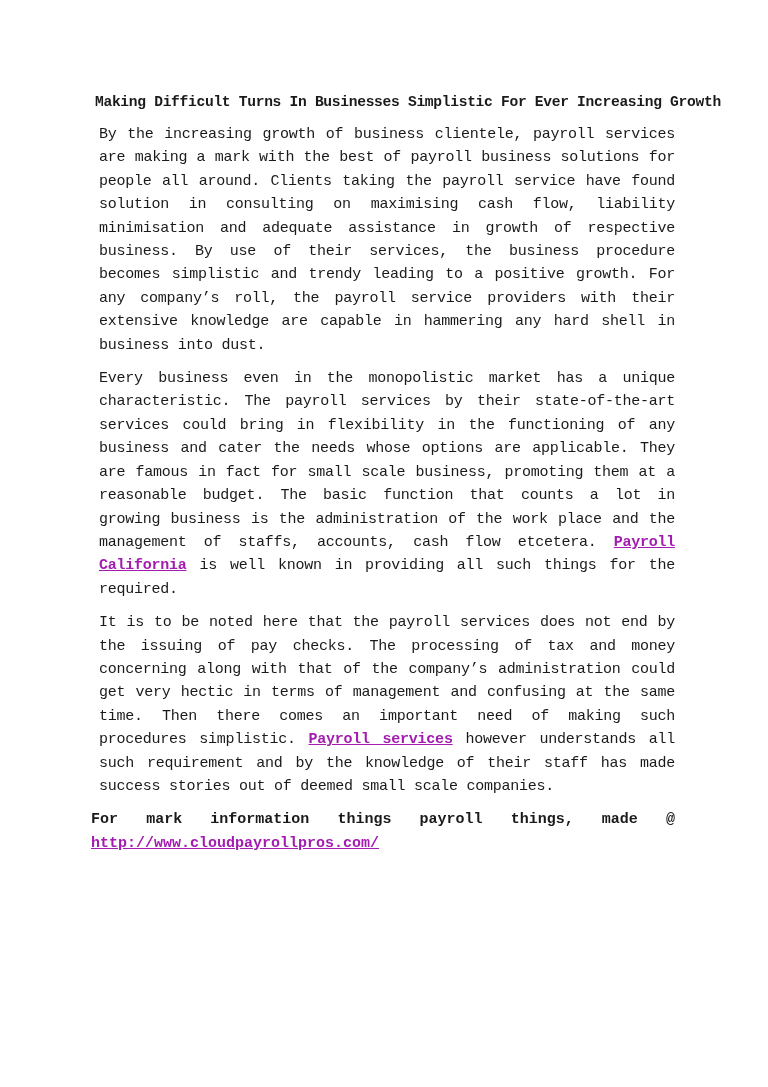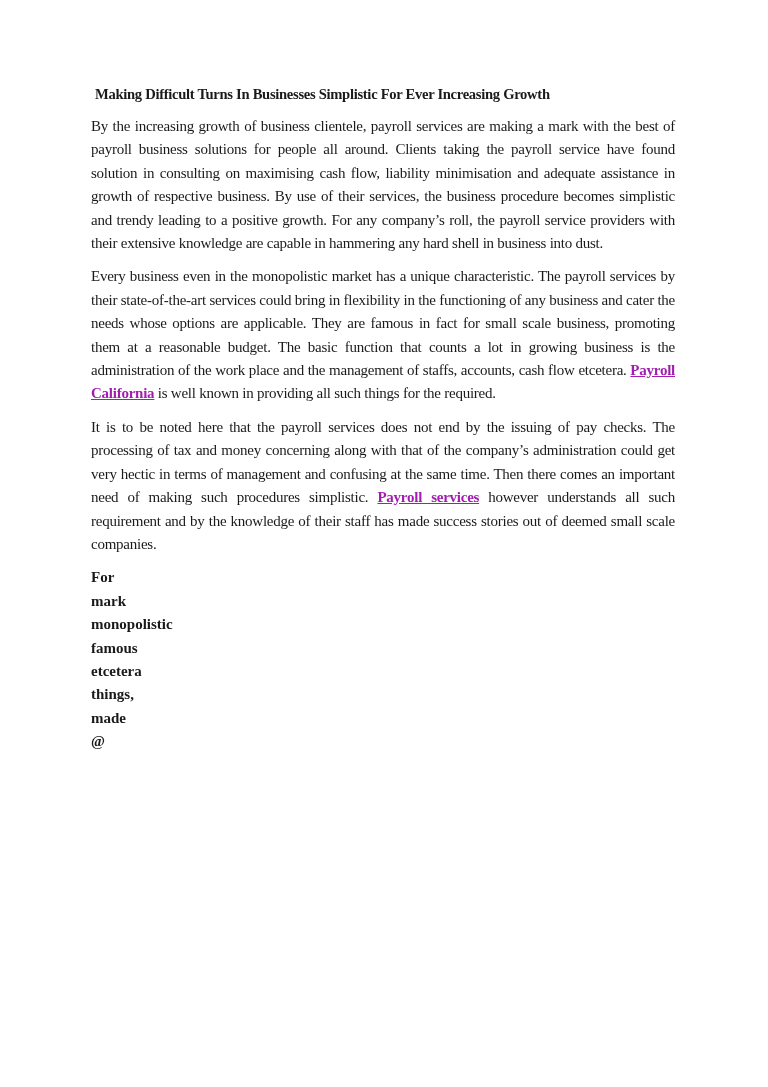--- a/index.html
+++ b/index.html
@@ -1,74 +1,74 @@
 <!DOCTYPE html>
 <html><head>
 <meta charset="utf-8">
 <style>
   html, body { margin: 0; padding: 0; background: #ffffff; }
   body { width: 768px; height: 1087px; overflow: hidden; position: relative; }
   .page {
     position: absolute;
     left: 91px;
-    top: 84px;
+    top: 92px;
     width: 584px;
-    font-family: Liberation Serif, serif;
+    font-family: Liberation Mono, monospace;
     color: #1a1a1a;
   }
   .title {
     font-weight: bold;
     font-size: 14.6px;
     line-height: 20px;
     margin: 0 0 11px 4px;
     letter-spacing: -0.3px;
     white-space: nowrap;
   }
   .para {
     font-size: 15px;
     line-height: 23.4px;
     text-align: justify;
-    margin: 0 0 10px 0;
+    margin: 0 0 10px 8px;
     letter-spacing: -0.25px;
   }
   .link {
     color: #a21caf;
     font-weight: bold;
     text-decoration: underline;
     cursor: pointer;
   }
   .footer {
     font-weight: bold;
     font-size: 15px;
     line-height: 23.4px;
     margin: 0;
   }
   .footer-line {
     display: flex;
     justify-content: space-between;
-    flex-direction: column;
   }
 </style>
 </head>
 <body>
 
 <div class="page">
   <div class="title">Making Difficult Turns In Businesses Simplistic For Ever Increasing Growth</div>
 
   <p class="para">By the increasing growth of business clientele, payroll services are making a mark with the best of payroll business solutions for people all around. Clients taking the payroll service have found solution in consulting on maximising cash flow, liability minimisation and adequate assistance in growth of respective business. By use of their services, the business procedure becomes simplistic and trendy leading to a positive growth. For any company’s roll, the payroll service providers with their extensive knowledge are capable in hammering any hard shell in business into dust.</p>
 
   <p class="para"><span>Every business even in the monopolistic market has a unique characteristic. The payroll services by their state-of-the-art services could bring in flexibility in the functioning of any business and cater the needs whose options are applicable. They are famous in fact for small scale business, promoting them at a reasonable budget. The basic function that counts a lot in growing business is the administration of the work place and the management of staffs, accounts, cash flow etcetera. </span><a class="link">Payroll California</a><span> is well known in providing all such things for the required.</span></p>
 
   <p class="para"><span>It is to be noted here that the payroll services does not end by the issuing of pay checks. The processing of tax and money concerning along with that of the company’s administration could get very hectic in terms of management and confusing at the same time. Then there comes an important need of making such procedures simplistic. </span><a class="link">Payroll services</a><span> however understands all such requirement and by the knowledge of their staff has made success stories out of deemed small scale companies.</span></p>
 
   <div class="footer">
     <div class="footer-line">
       <span>For</span>
       <span>mark</span>
-      <span>monopolistic</span>
-      <span>famous</span>
-      <span>etcetera</span>
+      <span>information</span>
+      <span>things</span>
+      <span>payroll</span>
       <span>things,</span>
       <span>made</span>
       <span>@</span>
     </div>
+    <a class="link">http://www.cloudpayrollpros.com/</a>
   </div>
 </div>
 
 </body></html>

